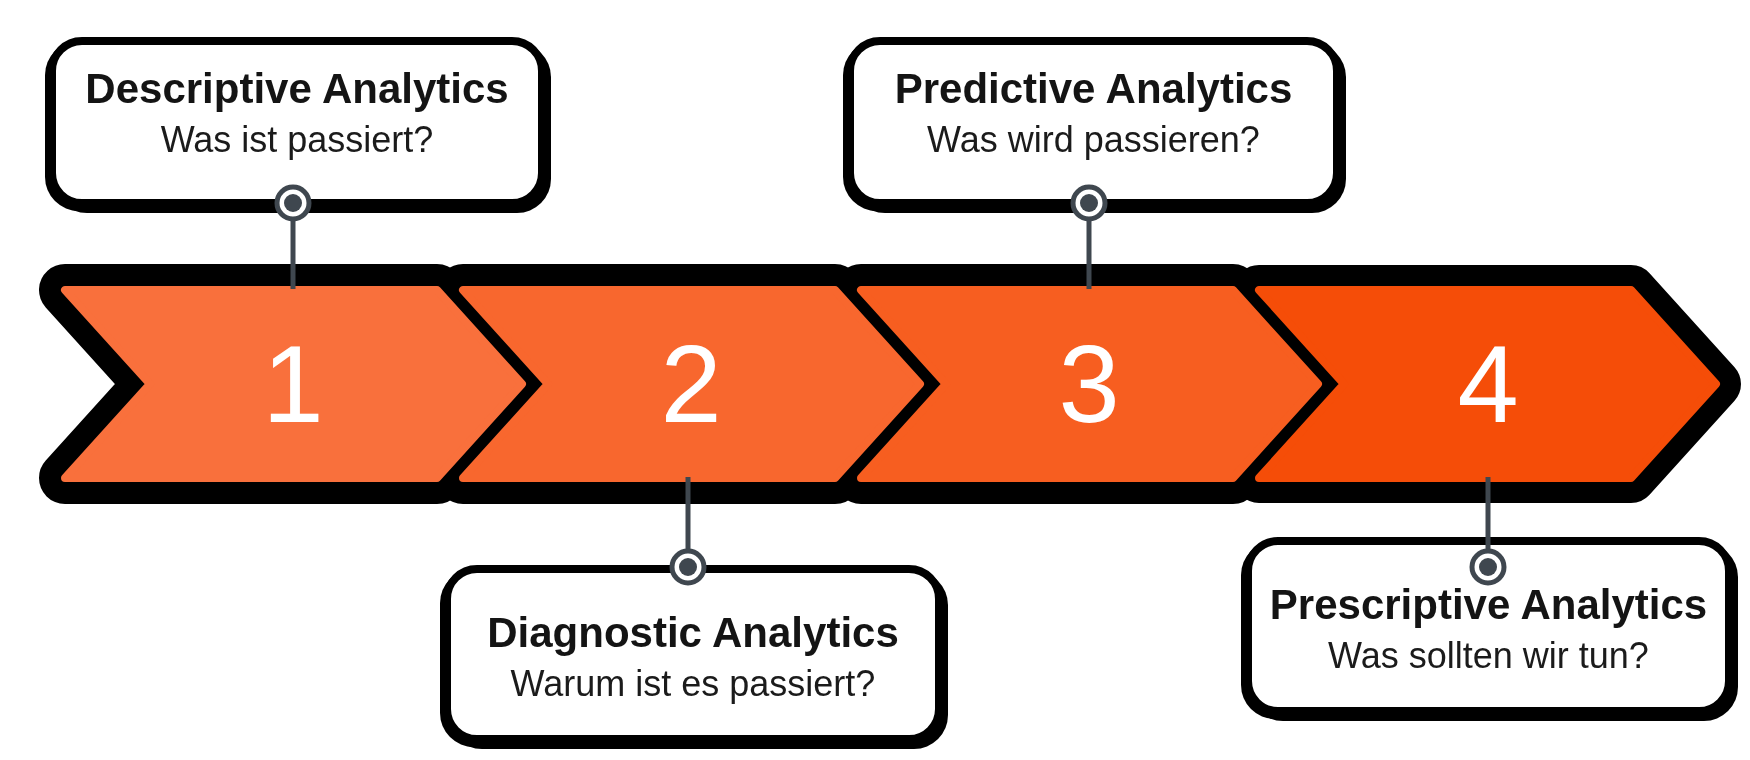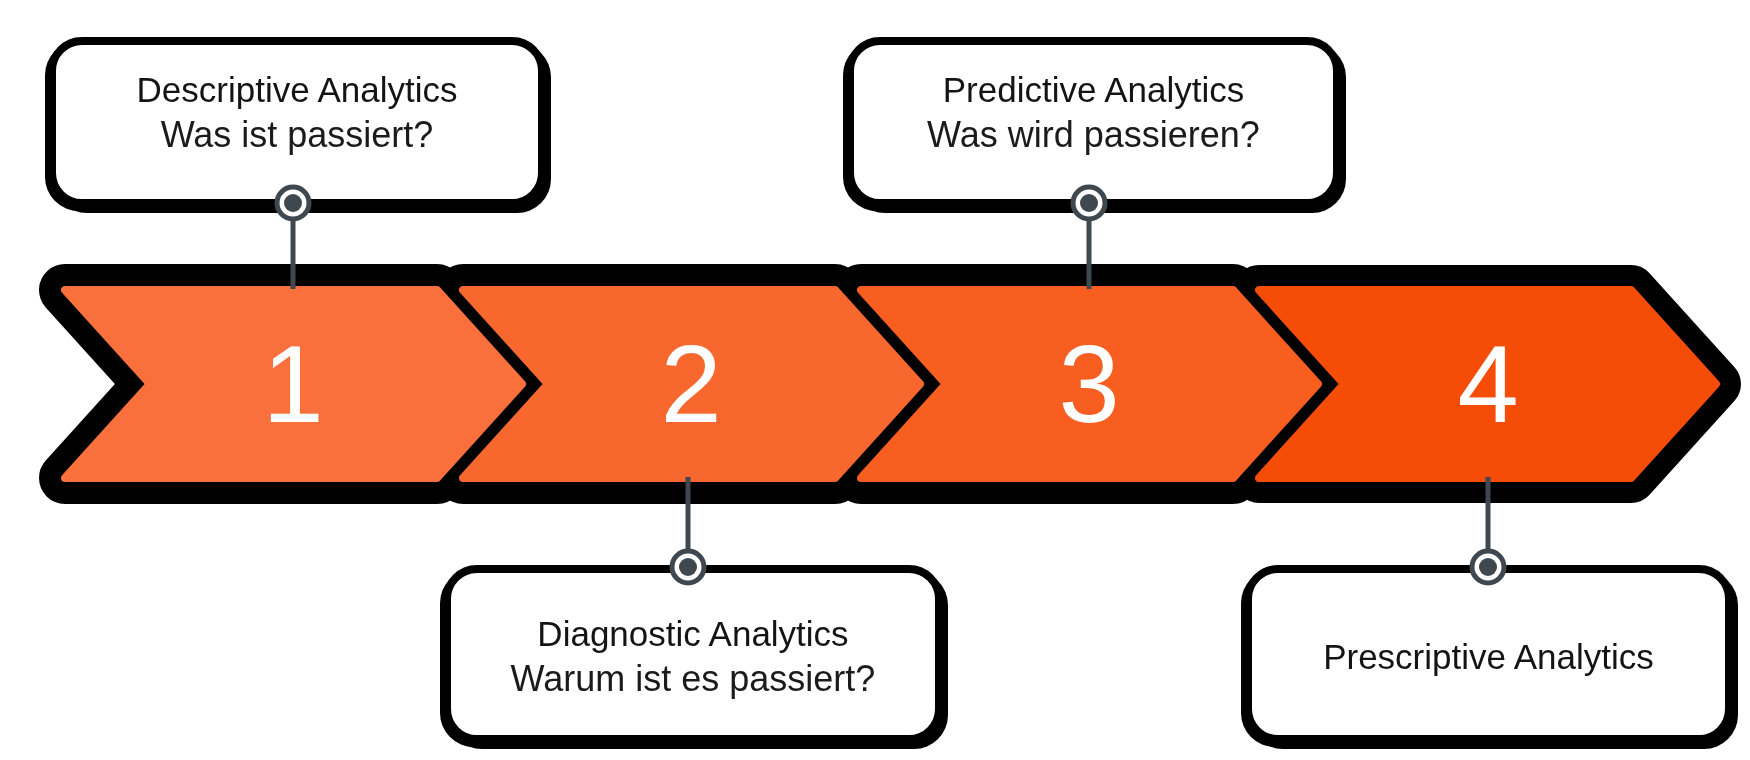--- a/index.html
+++ b/index.html
@@ -25,42 +25,42 @@
     flex-direction: column;
     align-items: center;
     justify-content: center;
     text-align: center;
     box-sizing: border-box;
     padding: 0 14px;
   }
   .callout.top-row { padding-bottom: 18px; }
   .callout.bottom-row { padding-top: 6px; }
   .callout-title {
-    font-size: 35px;
-    font-weight: normal;
+    font-size: 42px;
+    font-weight: bold;
     color: #141414;
     line-height: 1.3;
     white-space: nowrap;
   }
   .callout-sub {
     font-size: 36px;
     font-weight: normal;
     color: #1b1b1b;
     line-height: 1.3;
     white-space: nowrap;
   }
   .chev-number {
     font-family: "Liberation Sans", sans-serif;
     font-size: 110px;
     font-weight: 400;
   }
   #box-descriptive  { left: 48px;   top: 37px;  width: 498px; height: 170px; }
   #box-predictive   { left: 846px;  top: 37px;  width: 495px; height: 170px; }
   #box-diagnostic   { left: 443px;  top: 565px; width: 500px; height: 178px; }
-  #box-prescriptive { left: 1244px; top: 565px; width: 489px; height: 178px; text-align: center; }
+  #box-prescriptive { left: 1244px; top: 537px; width: 489px; height: 178px; text-align: center; }
 </style>
 </head>
 <body>
 
 <div class="stage">
 
   <svg class="layer chevron-svg" width="1750" height="760" viewBox="0 0 1750 760">
 
     <g stroke-linejoin="round">
       <polygon points="65,290 437,290 522,384 437,478 65,478 150,384" fill="#000" stroke="#000000" stroke-width="52"></polygon>
@@ -98,20 +98,21 @@
     <div class="callout-sub">Warum ist es passiert?</div>
   </div>
 
   <div class="callout top-row" id="box-predictive">
     <div class="callout-title">Predictive Analytics</div>
     <div class="callout-sub">Was wird passieren?</div>
   </div>
 
   <div class="callout bottom-row" id="box-prescriptive">
     <div class="callout-title">Prescriptive Analytics</div>
+    <div class="callout-sub">Was sollten wir tun?</div>
   </div>
 
   <svg class="layer overlay-svg" width="1750" height="760" viewBox="0 0 1750 760">
     <g stroke="#3F474F" stroke-width="5">
       <line x1="293" y1="203" x2="293" y2="289" stroke="#3F474F"></line>
       <line x1="688" y1="477" x2="688" y2="567" stroke="#3F474F"></line>
       <line x1="1089" y1="203" x2="1089" y2="289" stroke="#3F474F"></line>
       <line x1="1488" y1="477" x2="1488" y2="567" stroke="#3F474F"></line>
     </g>
     <g>

